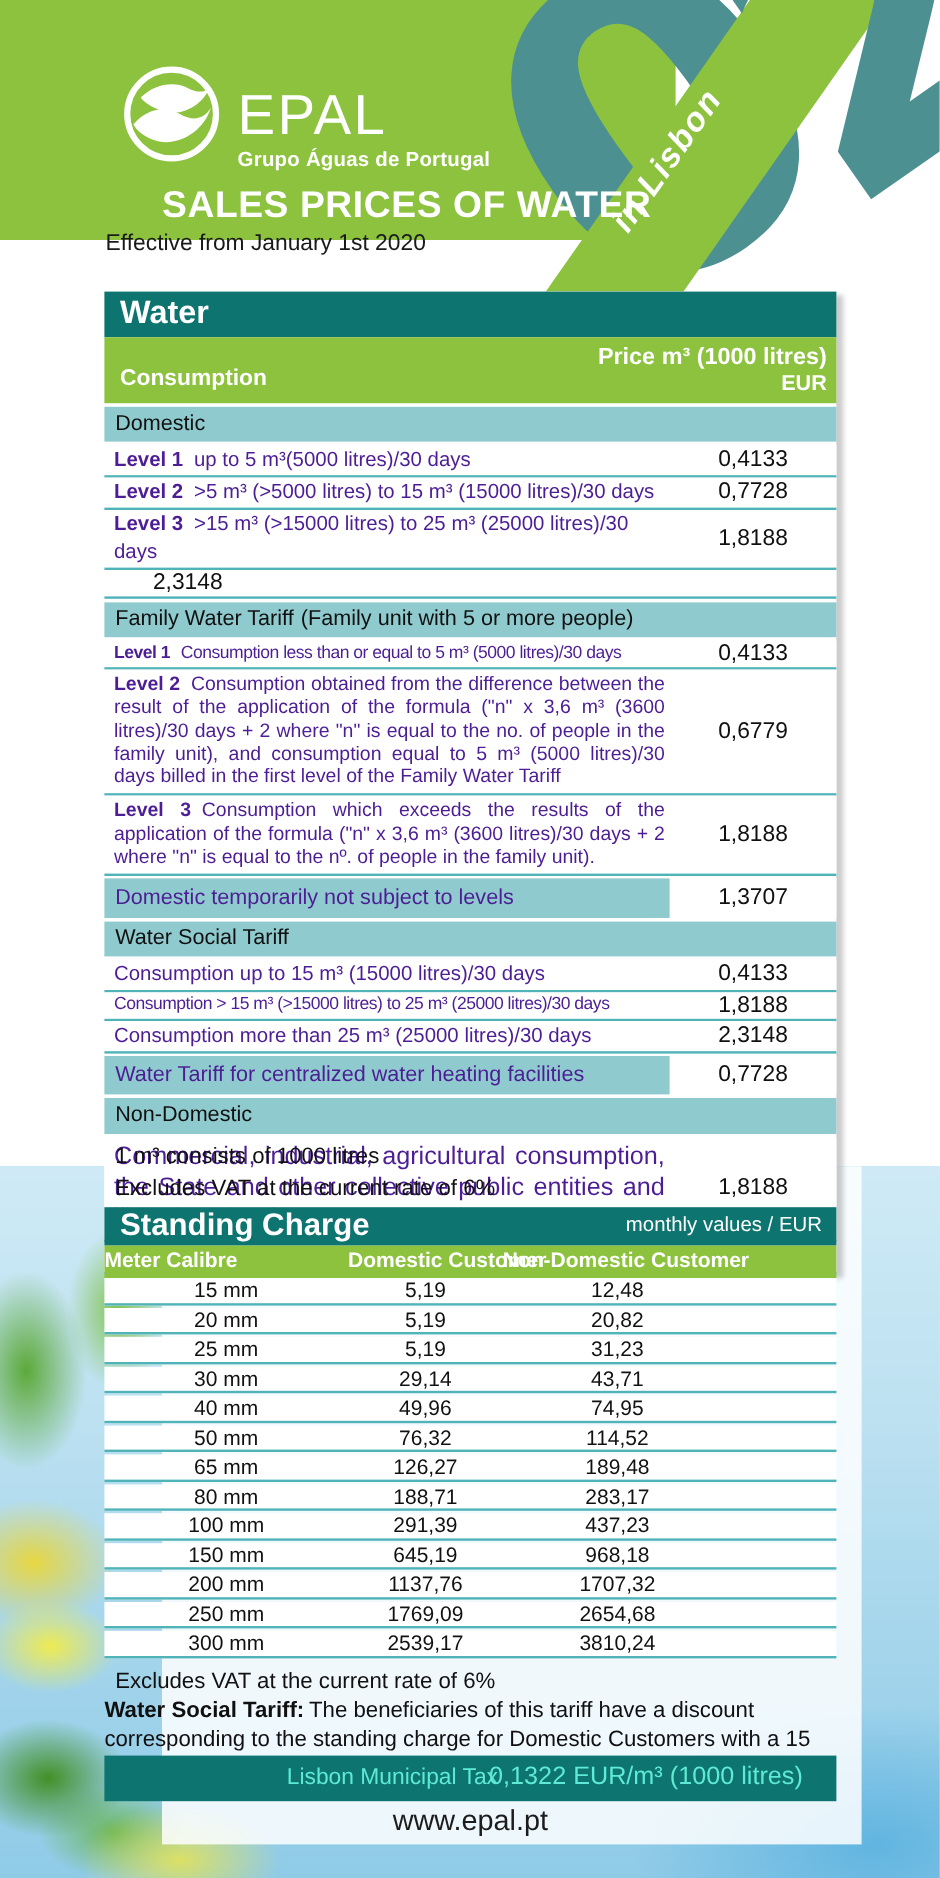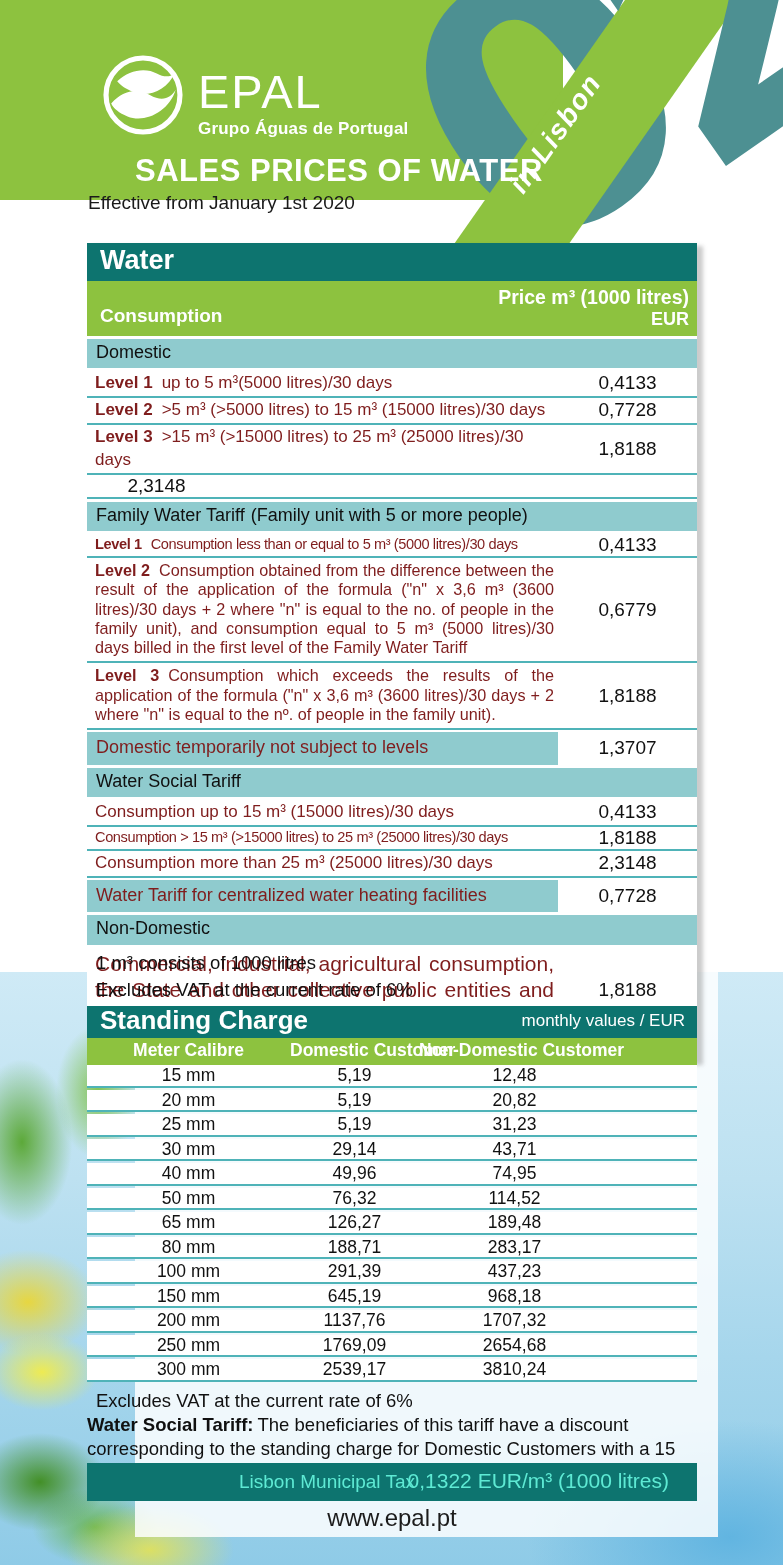--- a/index.html
+++ b/index.html
@@ -9,21 +9,21 @@
   }
   
   .header{position:absolute;top:0;left:0;width:783px;height:243px;background:#fff;overflow:hidden;}
   .green-block{position:absolute;top:0;left:0;width:563px;height:200px;background:#8DC23F;}
   .digit{position:absolute;font-weight:bold;color:#4D9092;line-height:0.75;font-family:"DejaVu Sans",sans-serif;}
   .digit-zero{font-size:350px;left:428px;top:-28px;transform:rotate(-35deg);z-index:1;}
   .digit-two{font-size:350px;left:612px;top:-118px;transform:rotate(-35deg);z-index:3;}
   .green-band{position:absolute;width:470px;height:94px;background:#8DC23F;left:378px;top:52px;transform:rotate(-55deg);z-index:2;}
   .in-lisbon{position:absolute;left:516px;top:174px;transform:rotate(-55deg);transform-origin:0 50%;
     color:#fff;font-style:italic;font-weight:bold;font-size:28px;letter-spacing:1.5px;z-index:4;white-space:nowrap;}
-  .logo{position:absolute;left:100px;top:52px;display:flex;align-items:center;z-index:5;}
+  .logo{position:absolute;left:100px;top:52px;display:flex;align-items:flex-end;z-index:5;}
   .logo-icon{width:86px;height:86px;}
   .logo-text{margin-left:12px;color:#fff;}
   .logo-name{font-size:47px;line-height:1.0;letter-spacing:2px;margin-top:12px;font-weight:400;}
   .logo-sub{font-size:17px;font-weight:bold;margin-top:4px;letter-spacing:0.2px;}
   .header-title{position:absolute;left:135px;top:153px;font-size:31px;font-weight:800;color:#fff;letter-spacing:0.5px;z-index:5;}
   .effective{position:absolute;top:192px;left:88px;font-size:19px;color:#1a1a1a;z-index:5;}
 
   
   .photo-band{position:absolute;left:0;top:972px;width:783px;height:593px;
     background-color:#aeddf0;
@@ -43,39 +43,39 @@
   
   .water{position:absolute;top:243px;left:87px;width:610px;z-index:6;box-shadow:6px 3px 4px rgba(110,110,110,0.35);background:#fff;}
   .w-title{background:#0D746F;color:#fff;font-size:27px;font-weight:bold;padding:2px 0 5px 13px;line-height:1.15;}
   .w-cols{background:#8DC23F;color:#fff;display:flex;justify-content:space-between;align-items:flex-end;padding:5px 8px 6px 13px;gap:20px;}
   .w-cols .consumption{font-size:19px;font-weight:bold;padding-bottom:3px;}
   .price-h{text-align:right;font-weight:bold;line-height:1.16;font-size:19.5px;}
   .price-h .eur{font-size:18px;}
   .section{background:#8FCBCE;margin:3px 0;padding:2px 0 4px 9px;font-size:18px;color:#101010;line-height:1.3;}
   .sec-note{margin-left:6px;}
   .wrow{display:flex;align-items:center;border-bottom:2.5px solid #4FB3B8;background:#fff;}
-  .wrow .lbl{flex:1;padding:1px 4px 1px 8px;font-size:17px;line-height:1.35;color:#7f1d1d;}
+  .wrow .lbl{flex:1;padding:1px 4px 1px 8px;font-size:17px;line-height:1.35;color:#4c1d95;}
   .wrow .price{width:139px;text-align:center;font-size:19px;color:#101010;}
   .lvl{font-weight:bold;margin-right:9px;}
   .multiline .lbl{font-size:16.2px;line-height:1.19;text-align:justify;padding-top:3px;padding-bottom:4px;}
   .condensed .lbl{font-size:14.6px;letter-spacing:-0.4px;white-space:nowrap;}
   .hl{border-bottom:none;margin:2px 0;}
   .hl .lbl{background:#8FCBCE;padding:3px 0 5px 9px;font-size:18px;}
   .nd-tall .lbl{font-size:21px;line-height:1.25;text-align:justify;padding-top:3px;padding-bottom:4px;}
 
   .note-litres{position:absolute;top:952px;left:96px;font-size:18.5px;z-index:6;}
   .note-vat1{position:absolute;top:979px;left:96px;font-size:18.5px;z-index:6;}
 
   
   .standing{position:absolute;top:1006px;left:87px;width:610px;z-index:6;}
   .s-title{background:#0D746F;color:#fff;display:flex;justify-content:space-between;align-items:flex-end;padding:1px 12px 4px 13px;}
   .s-title .big{font-size:26px;font-weight:bold;line-height:1.05;}
   .s-title .unit{font-size:17px;padding-bottom:3px;}
   .s-cols{background:#8DC23F;display:grid;grid-template-columns:203px 129px 191px 1fr;color:#fff;font-weight:bold;font-size:17.5px;padding:2px 0 4px;}
-  .s-cols div{text-align:center;white-space:nowrap;}
+  .s-cols div{white-space:nowrap;}
   .srow{display:grid;grid-template-columns:203px 129px 191px 1fr;background:#fff;border-bottom:2px solid #4FB3B8;margin-bottom:2px;font-size:17.5px;line-height:20.5px;}
   .srow div{text-align:center;}
   .note-vat2{position:absolute;top:1390px;left:96px;font-size:18.5px;z-index:6;}
   .social{position:absolute;top:1413px;left:87px;width:614px;font-size:18.5px;line-height:1.3;color:#101010;z-index:6;}
   .social b{margin-right:4px;}
   .taxbar{position:absolute;top:1463px;left:87px;width:610px;height:38px;background:#0D746F;color:#5eead4;z-index:6;}
   .tax-label{position:absolute;left:90px;width:300px;top:8px;text-align:center;font-size:19px;}
   .tax-value{position:absolute;right:28px;top:6px;font-size:21px;text-align:right;}
   .website{position:absolute;top:1504px;left:87px;width:610px;text-align:center;font-size:24px;color:#1c1c1c;z-index:6;}
 </style>

